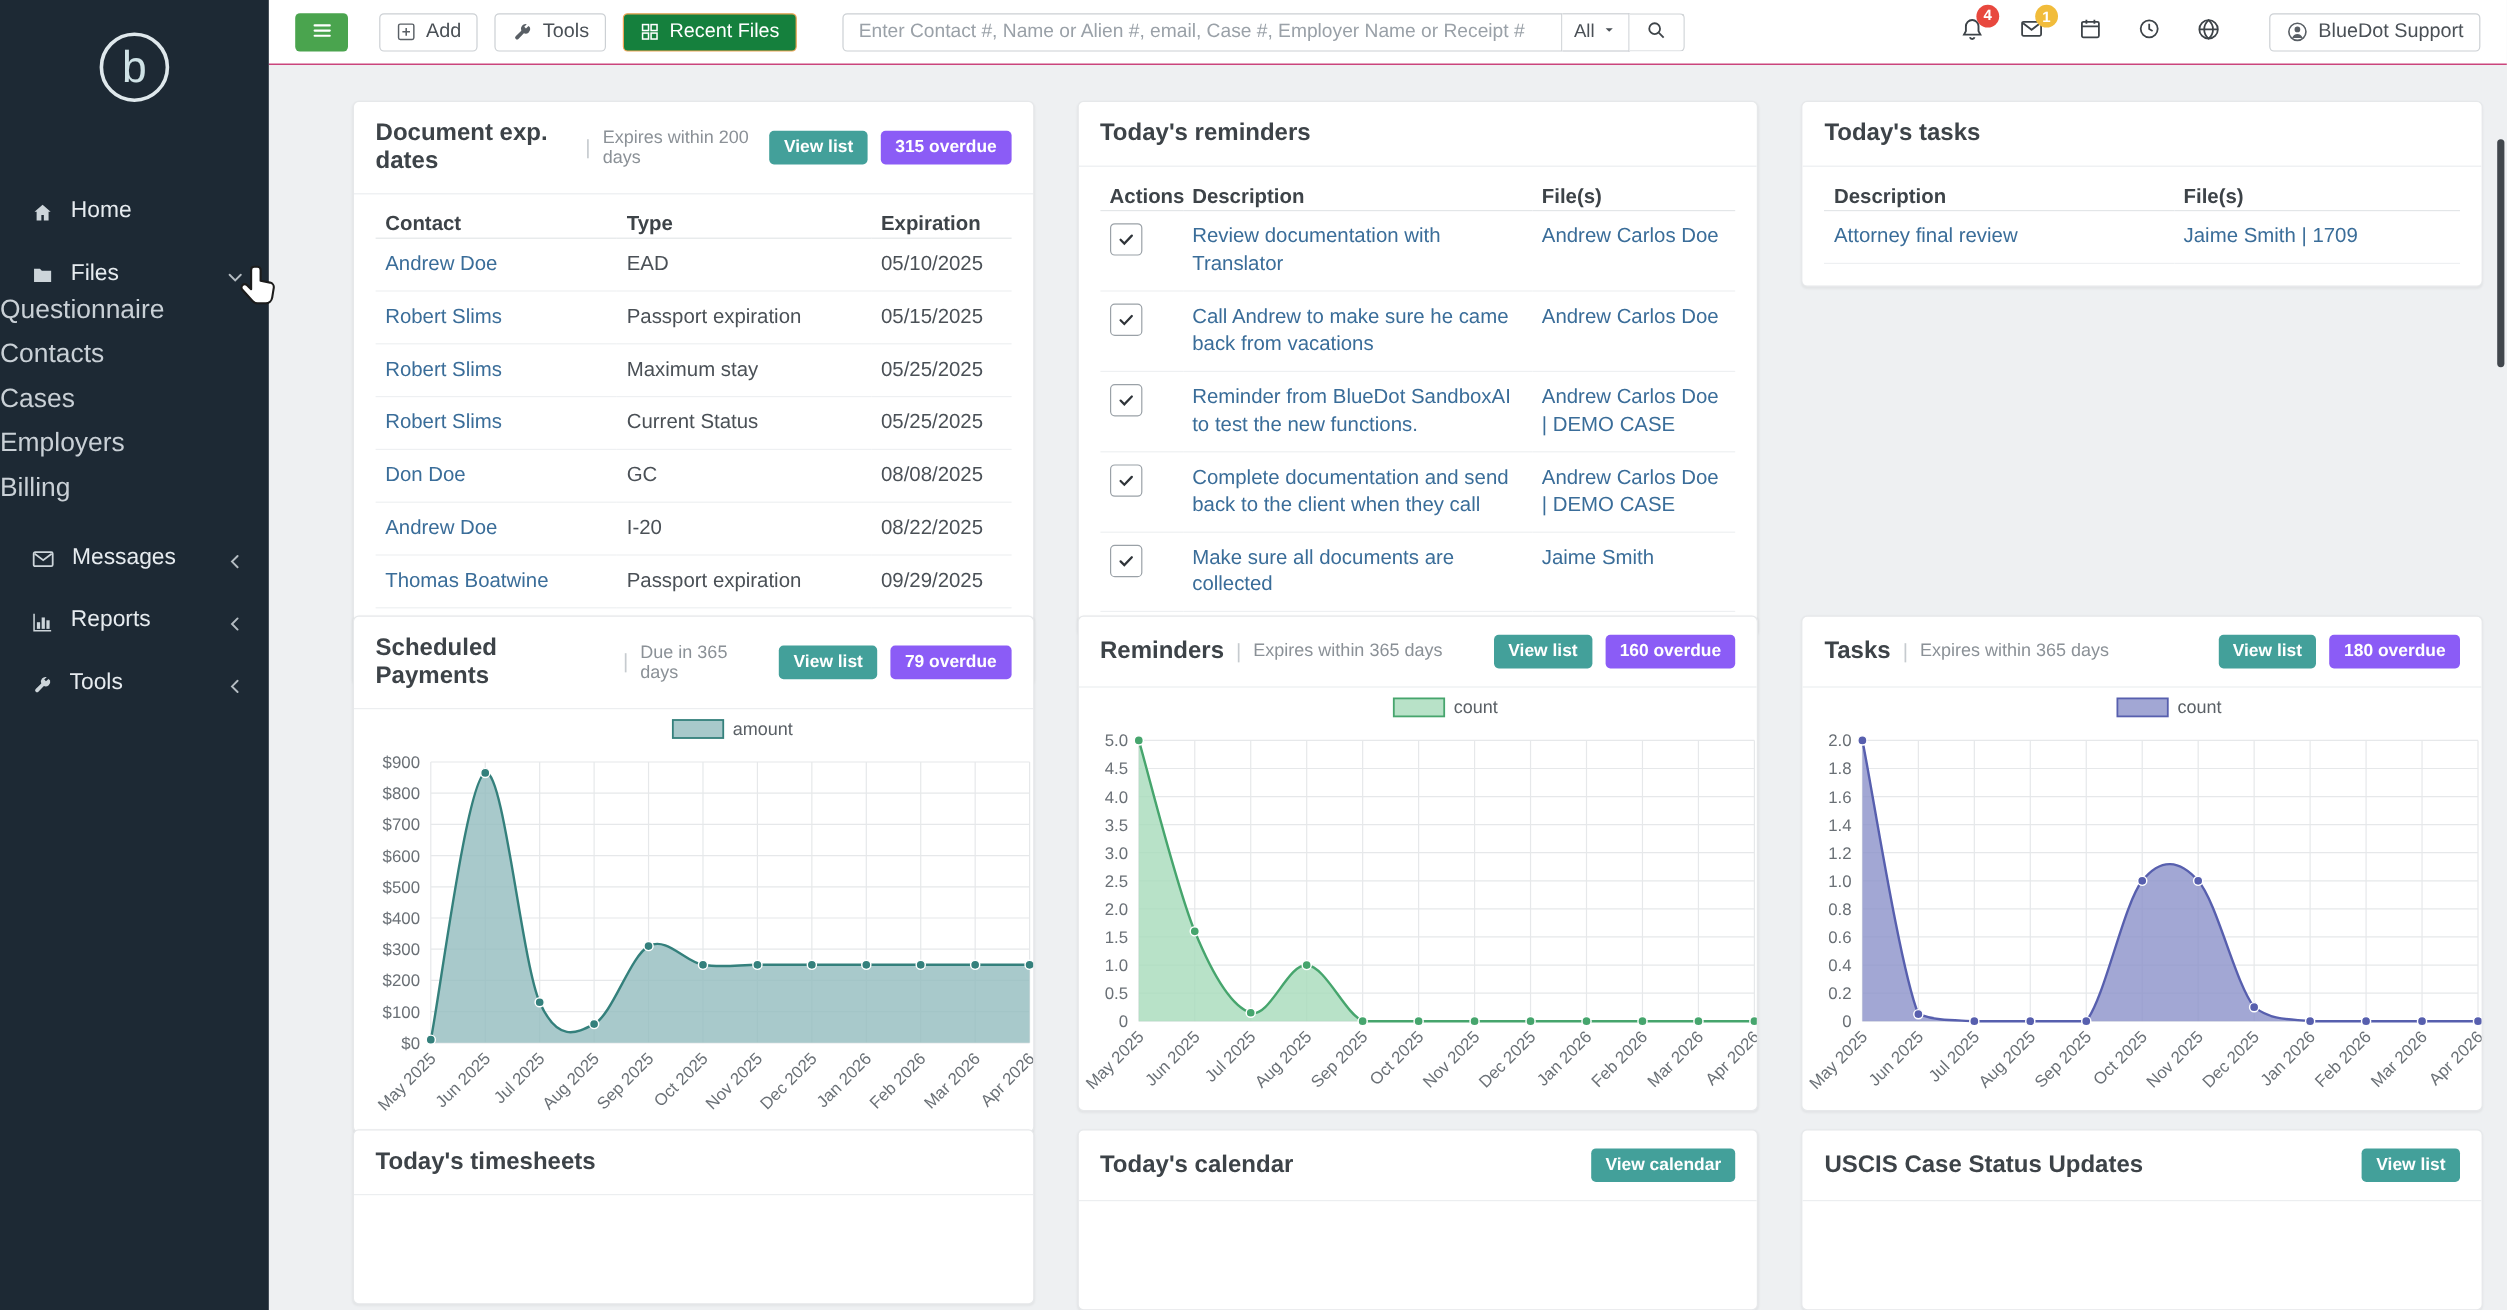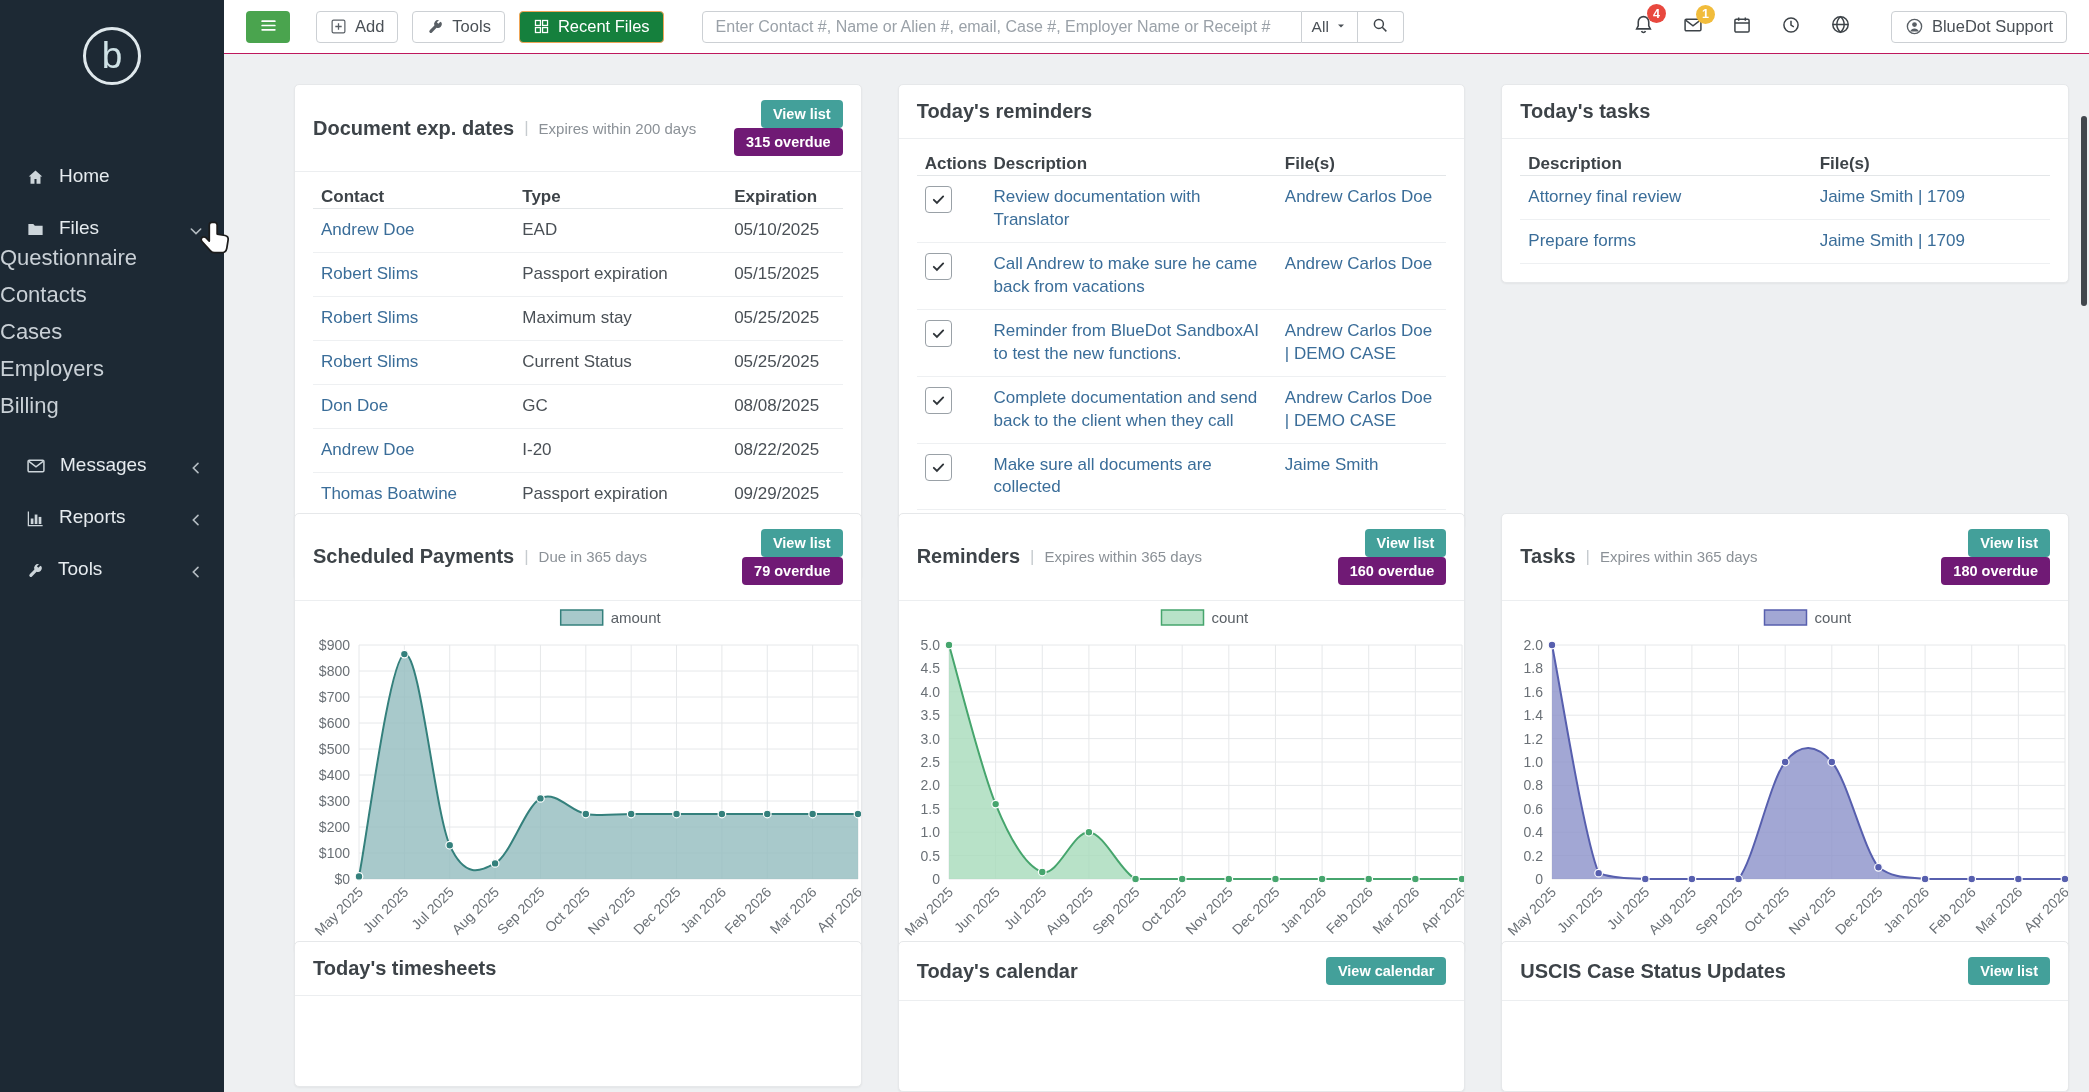--- a/index.html
+++ b/index.html
@@ -50,25 +50,25 @@
 
   
   main{position:absolute;left:224px;top:54px;right:0;bottom:0;overflow:hidden;
     padding:30px 20px 0 24px;display:grid;grid-template-columns:repeat(3,1fr);
     column-gap:36px;row-gap:34px;align-items:start;margin-left:46px;}
   .card{background:#fff;border:1px solid #e6e8ea;border-radius:5px;box-shadow:0 1px 2px rgba(0,0,0,.05);overflow:hidden;}
   .card-head{display:flex;align-items:center;gap:10px;padding:15px 18px;border-bottom:1px solid #eceef0;}
   .card-title{font-size:20px;font-weight:bold;color:#3d4348;}
   .sep::before{content:"|";color:#c6cbcf;font-size:17px;}
   .card-sub{font-size:15px;color:#8b9197;}
-  .head-actions{margin-left:auto;display:flex;gap:0;align-items:flex-end;flex-direction:column;}
+  .head-actions{margin-left:auto;display:flex;gap:11px;align-items:flex-end;}
   .pill{height:28px;display:inline-flex;align-items:center;padding:0 12px;border-radius:4px;
     font-size:14.5px;font-weight:bold;color:#fff;border:none;cursor:pointer;white-space:nowrap;}
   .pill-teal{background:#43a09a;}
-  .pill-orange{background:#701a75;cursor:default;}
+  .pill-orange{background:#8b5cf6;cursor:default;}
   .card-body{padding:2px 18px 18px;}
   table{width:100%;border-collapse:collapse;table-layout:fixed;}
   th{text-align:left;font-size:17px;color:#3d4348;padding:13px 8px 1px;border-bottom:1px solid #e3e6e8;font-weight:bold;}
   td{font-size:17px;color:#4a5056;padding:10px 8px;border-bottom:1px solid #eef0f2;vertical-align:top;line-height:1.35;}
   .lnk{color:#3a6d99;cursor:pointer;}
   .chk{width:27px;height:27px;border:1px solid #9aa1a7;border-radius:4px;background:#fff;
     display:flex;align-items:center;justify-content:center;color:#2f3439;cursor:pointer;}
   .chk .ic{display:flex;}
   .chart-box{height:352px;position:relative;}
   .stub-body{height:90px;}
@@ -427,24 +427,20 @@
           </colgroup>
         <thead>
             <tr>
           <th>Description</th>
           <th>File(s)</th>
         </tr>
           </thead>
         <tbody id="today-tasks-body">
             <tr>
               <td><a class="lnk">Attorney final review</a></td>
-              <td><a class="lnk">Jaime Smith | 1709</a></td>
-            </tr>
-            <tr>
-              <td><a class="lnk">Prepare forms</a></td>
               <td><a class="lnk">Jaime Smith | 1709</a></td>
             </tr>
           </tbody>
       </table>
     </div>
   </section>
 
   <section class="card">
     <div class="card-head">
       <span class="card-title">Scheduled Payments</span>

